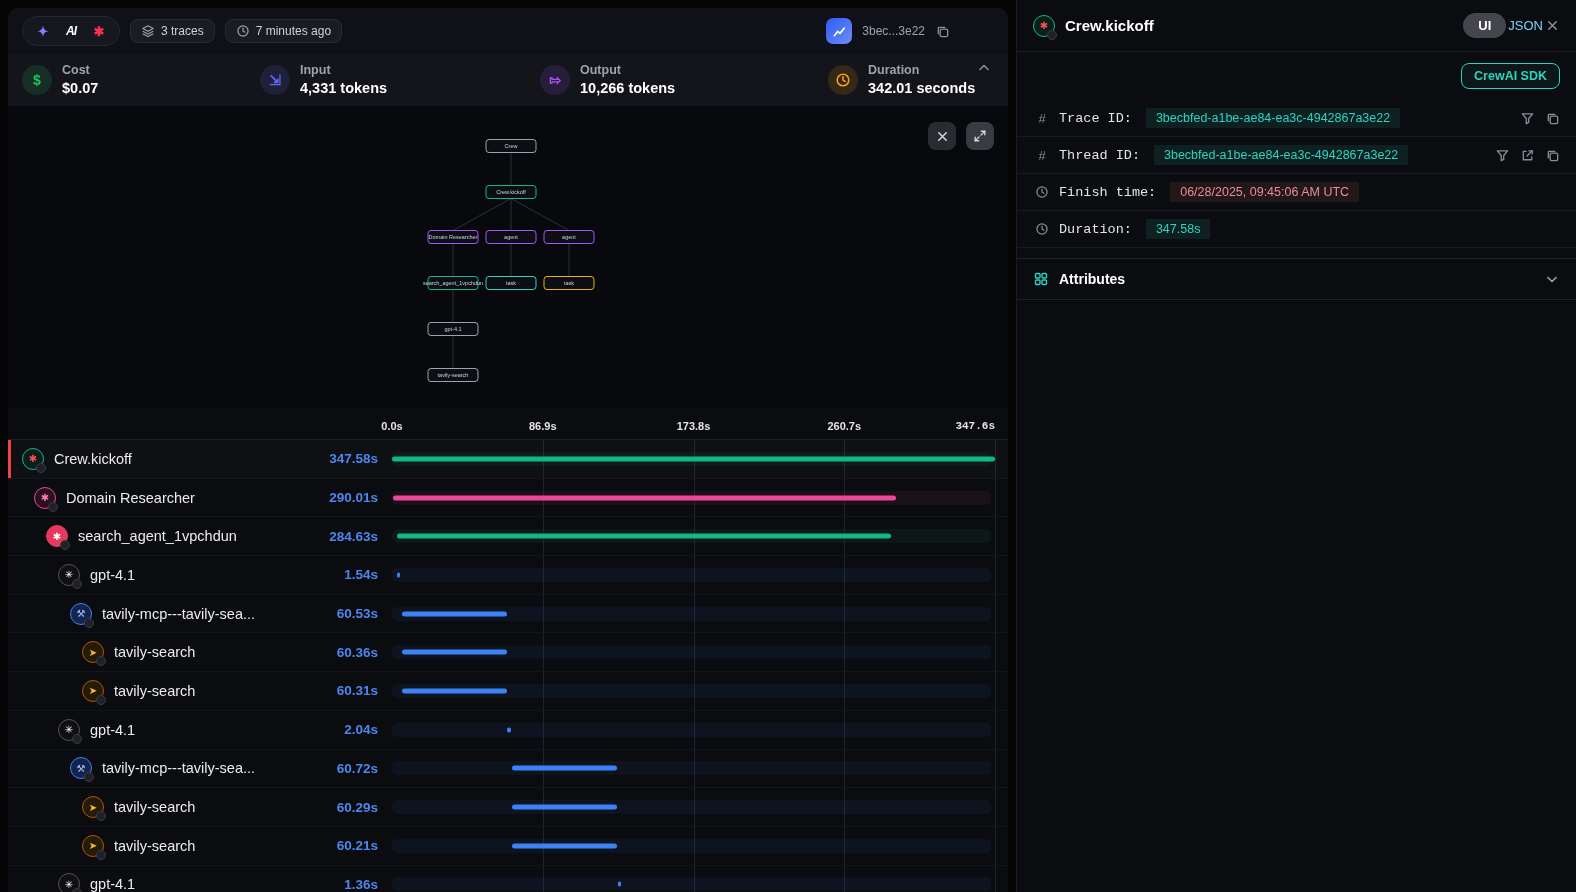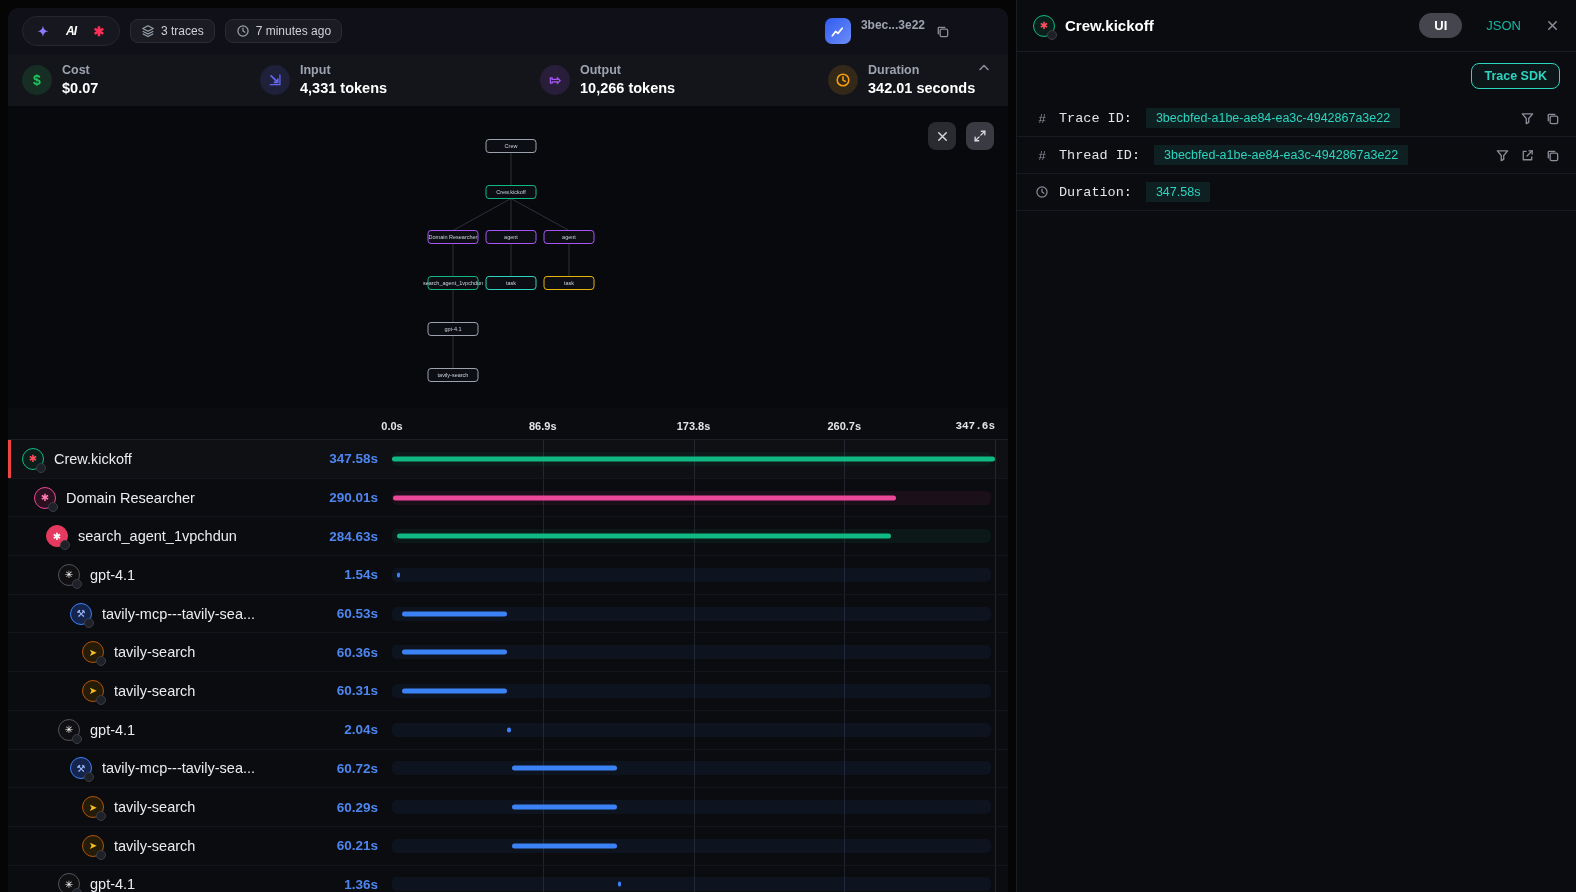--- a/index.html
+++ b/index.html
@@ -16,21 +16,21 @@
   .logo-pill { display:flex; align-items:center; gap:8px; background:#17181f;
     border:1px solid #262733; border-radius:999px; padding:4px 10px; }
   .logo-glyph { width:20px; height:20px; display:flex; align-items:center; justify-content:center;
     font-size:13px; font-weight:bold; }
   .sparkle { color:#8b7bff; }
   .ai-mark { color:#fff; font-style:italic; font-size:12px; letter-spacing:-1px; }
   .crewai-mark { color:#ff2d55; }
   .tb-badge { display:flex; align-items:center; gap:6px; background:#1b1c23; border:1px solid #2a2b35;
     border-radius:8px; padding:4px 10px; font-size:12px; color:#cfd1d6; }
   .tb-badge svg { color:#9ca3af; }
-  .topbar-right { margin-left:auto; display:flex; gap:10px; margin-right:44px;font-weight:bold; }
+  .topbar-right { margin-left:auto; display:flex; align-items:center; gap:10px; margin-right:44px; }
   .chart-btn { width:26px; height:26px; border-radius:7px; display:flex; align-items:center; justify-content:center;
     background:linear-gradient(135deg,#2f5cf0,#6d8df8); cursor:pointer; }
   .short-id { font-size:12px; color:#9ca3af; }
   .icon-btn { color:#8b8d98; display:flex; align-items:center; cursor:pointer; }
 
   .stats { height:52px; flex:0 0 52px; display:flex; align-items:center; background:#14151b;
     padding:0 14px; position:relative; }
   .stat { display:flex; align-items:center; gap:10px; }
   .stat-icon { width:30px; height:30px; border-radius:50%; display:flex; align-items:center;
     justify-content:center; font-size:14px; font-weight:bold; flex:0 0 30px; }
@@ -76,24 +76,24 @@
   .lane { position:absolute; left:0; right:4px; top:50%; transform:translateY(-50%);
     height:14px; border-radius:5px; }
   .bar { position:absolute; top:50%; transform:translateY(-50%); height:5px; border-radius:3px; }
 
   
   .right-panel { position:absolute; left:1016px; top:0; width:560px; height:892px;
     background:#0b0c10; border-left:1px solid #1c1d24; }
   .rp-header { height:52px; display:flex; align-items:center; gap:10px; padding:0 16px;
     border-bottom:1px solid #1c1d24; }
   .rp-title { font-size:15px; font-weight:bold; color:#fff; }
-  .rp-header-right { margin-left:auto; display:flex; align-items:center; gap:24px; }
+  .rp-header-right { margin-left:auto; display:flex; align-items:center; gap:2px; }
   .pill-ui { background:#44454d; color:#fff; font-size:13px; font-weight:bold;
     border-radius:999px; padding:5px 15px; cursor:pointer; }
-  .tab-json { color:#14b8a6; font-size:13px; cursor:pointer; }
+  .tab-json { color:#7dd3fc; font-size:13px; cursor:pointer; }
   .sdk-row { height:48px; display:flex; align-items:center; justify-content:flex-end; padding:0 16px; }
   .sdk-badge { border:1px solid #2dd4bf; color:#2dd4bf; background:rgba(45,212,191,0.06);
     font-size:12.5px; font-weight:bold; border-radius:8px; padding:5px 12px; cursor:pointer; }
   .fields { }
   .field { height:37px; display:flex; align-items:center; padding:0 16px; border-bottom:1px solid #191a21; }
   .f-icon { width:18px; color:#8b8d98; font-size:13px; display:flex; align-items:center; justify-content:center; flex:0 0 18px; }
   .f-label { margin-left:8px; font-size:13.5px; color:#e4e4e7; white-space:nowrap;font-family:Liberation Mono, monospace; }
   .f-value { margin-left:14px; font-size:12.5px; border-radius:0; padding:3px 10px; white-space:nowrap;
     overflow:hidden; text-overflow:ellipsis; }
   .v-teal   { color:#2dd4bf; background:rgba(45,212,191,0.10); }
@@ -426,21 +426,21 @@
         <span class="pill-ui">UI</span>
         <span class="tab-json">JSON</span>
         <span class="icon-btn" id="panel-close-slot" style="display: flex;">
             <svg width="15" height="15" viewBox="0 0 16 16" stroke="currentColor" stroke-width="1.6" stroke-linecap="round">
               <path d="M4 4l8 8M12 4l-8 8"></path>
             </svg>
           </span>
       </div>
     </div>
     <div class="sdk-row">
-      <span class="sdk-badge">Trace SDK</span>
+      <span class="sdk-badge">CrewAI SDK</span>
     </div>
     <div class="fields" id="detail-fields">
         <div class="field">
           <span class="f-icon">#</span>
           <span class="f-label">Trace ID:</span>
           <span class="f-value v-teal">3becbfed-a1be-ae84-ea3c-4942867a3e22</span>
           <span class="f-actions">
             <span class="icon-btn">
               <svg width="15" height="15" viewBox="0 0 16 16" fill="none" stroke="currentColor" stroke-width="1.4" stroke-linejoin="round">
                 <path d="M2.5 3h11l-4.2 5v4.2l-2.6 1.3V8z"></path>
@@ -479,19 +479,46 @@
             </span>
           </span>
         </div>
         <div class="field">
           <span class="f-icon">
             <svg width="14" height="14" viewBox="0 0 16 16" fill="none" stroke="currentColor" stroke-width="1.4" stroke-linecap="round">
               <circle cx="8" cy="8" r="5.8"></circle>
               <path d="M8 4.8V8l2.2 1.4"></path>
             </svg>
           </span>
+          <span class="f-label">Finish time:</span>
+          <span class="f-value v-salmon">06/28/2025, 09:45:06 AM UTC</span>
+          <span class="f-actions"></span>
+        </div>
+        <div class="field">
+          <span class="f-icon">
+            <svg width="14" height="14" viewBox="0 0 16 16" fill="none" stroke="currentColor" stroke-width="1.4" stroke-linecap="round">
+              <circle cx="8" cy="8" r="5.8"></circle>
+              <path d="M8 4.8V8l2.2 1.4"></path>
+            </svg>
+          </span>
           <span class="f-label">Duration:</span>
           <span class="f-value v-teal">347.58s</span>
           <span class="f-actions"></span>
         </div>
       </div>
+    <div class="attrs">
+      <span id="attrs-icon-slot" style="display: flex;">
+          <svg width="16" height="16" viewBox="0 0 16 16" fill="none" stroke="#2dd4bf" stroke-width="1.4">
+            <rect x="2.5" y="2.5" width="4.5" height="4.5" rx="1"></rect>
+            <rect x="9" y="2.5" width="4.5" height="4.5" rx="1"></rect>
+            <rect x="2.5" y="9" width="4.5" height="4.5" rx="1"></rect>
+            <rect x="9" y="9" width="4.5" height="4.5" rx="1"></rect>
+          </svg>
+        </span>
+      <span class="attrs-label">Attributes</span>
+      <span class="chev" id="attrs-chev-slot" style="display: flex;">
+          <svg width="16" height="16" viewBox="0 0 16 16" fill="none" stroke="currentColor" stroke-width="1.6" stroke-linecap="round" stroke-linejoin="round">
+            <path d="M4 6.5l4 4 4-4"></path>
+          </svg>
+        </span>
+    </div>
   </div>
 </div>
 
 </body></html>

